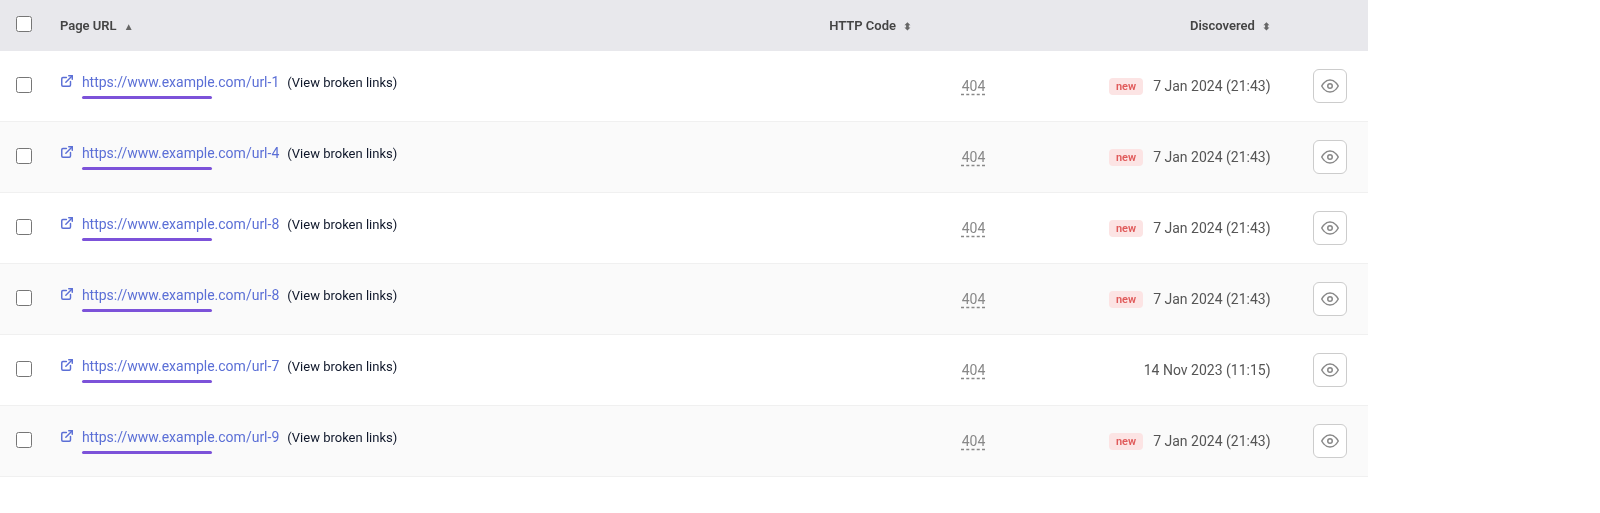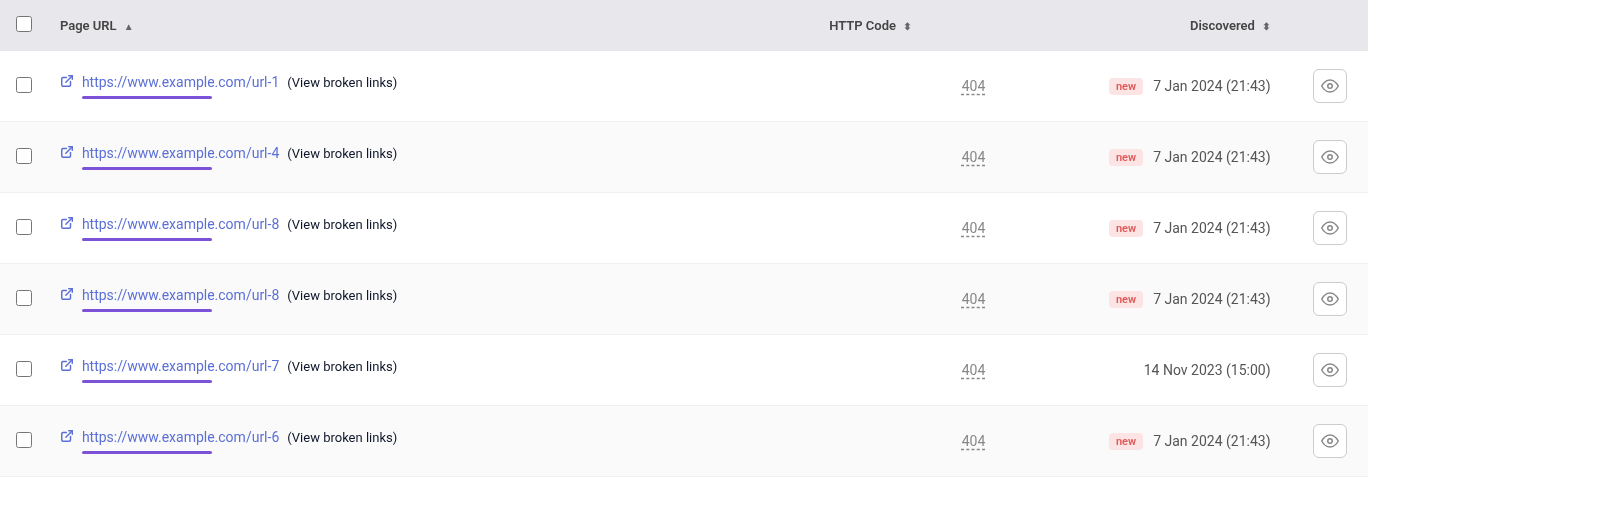--- a/index.html
+++ b/index.html
@@ -334,43 +334,43 @@
                   </svg></span>
                 <a class="url-link" href="#">https://www.example.com/url-7</a>
                 <span class="view-broken-links">(View broken links)</span>
               </div>
               <div class="purple-underline"></div>
             </div>
           </td>
           <td class="col-http">404</td>
           <td class="col-discovered">
             <div class="discovered-cell">
-              <span>14 Nov 2023 (15:00)</span>
-            </div>
-          </td>
-          <td class="col-action">
-            <button class="eye-button">
-              <svg width="18" height="18" viewBox="0 0 24 24" fill="none" stroke="#888" stroke-width="2" stroke-linecap="round" stroke-linejoin="round">
-                <path d="M1 12s4-8 11-8 11 8 11 8-4 8-11 8-11-8-11-8z"></path>
-                <circle cx="12" cy="12" r="3"></circle>
-              </svg>
-            </button>
-          </td>
-        </tr>
-        <tr>
-          <td class="col-checkbox"><input type="checkbox" style=""></td>
-          <td class="col-url">
-            <div class="url-cell">
-              <div class="url-row">
-                <span class="external-icon"><svg width="14" height="14" viewBox="0 0 24 24" fill="none" stroke="#5b6fd6" stroke-width="2.5" stroke-linecap="round" stroke-linejoin="round">
-                    <path d="M18 13v6a2 2 0 01-2 2H5a2 2 0 01-2-2V8a2 2 0 012-2h6"></path>
-                    <polyline points="15 3 21 3 21 9"></polyline>
-                    <line x1="10" y1="14" x2="21" y2="3"></line>
-                  </svg></span>
-                <a class="url-link" href="#">https://www.example.com/url-6</a>
+              <span>14 Nov 2023 (11:15)</span>
+            </div>
+          </td>
+          <td class="col-action">
+            <button class="eye-button">
+              <svg width="18" height="18" viewBox="0 0 24 24" fill="none" stroke="#888" stroke-width="2" stroke-linecap="round" stroke-linejoin="round">
+                <path d="M1 12s4-8 11-8 11 8 11 8-4 8-11 8-11-8-11-8z"></path>
+                <circle cx="12" cy="12" r="3"></circle>
+              </svg>
+            </button>
+          </td>
+        </tr>
+        <tr>
+          <td class="col-checkbox"><input type="checkbox" style=""></td>
+          <td class="col-url">
+            <div class="url-cell">
+              <div class="url-row">
+                <span class="external-icon"><svg width="14" height="14" viewBox="0 0 24 24" fill="none" stroke="#5b6fd6" stroke-width="2.5" stroke-linecap="round" stroke-linejoin="round">
+                    <path d="M18 13v6a2 2 0 01-2 2H5a2 2 0 01-2-2V8a2 2 0 012-2h6"></path>
+                    <polyline points="15 3 21 3 21 9"></polyline>
+                    <line x1="10" y1="14" x2="21" y2="3"></line>
+                  </svg></span>
+                <a class="url-link" href="#">https://www.example.com/url-9</a>
                 <span class="view-broken-links">(View broken links)</span>
               </div>
               <div class="purple-underline"></div>
             </div>
           </td>
           <td class="col-http">404</td>
           <td class="col-discovered">
             <div class="discovered-cell">
               <span class="new-badge">new</span>
               <span>7 Jan 2024 (21:43)</span>

